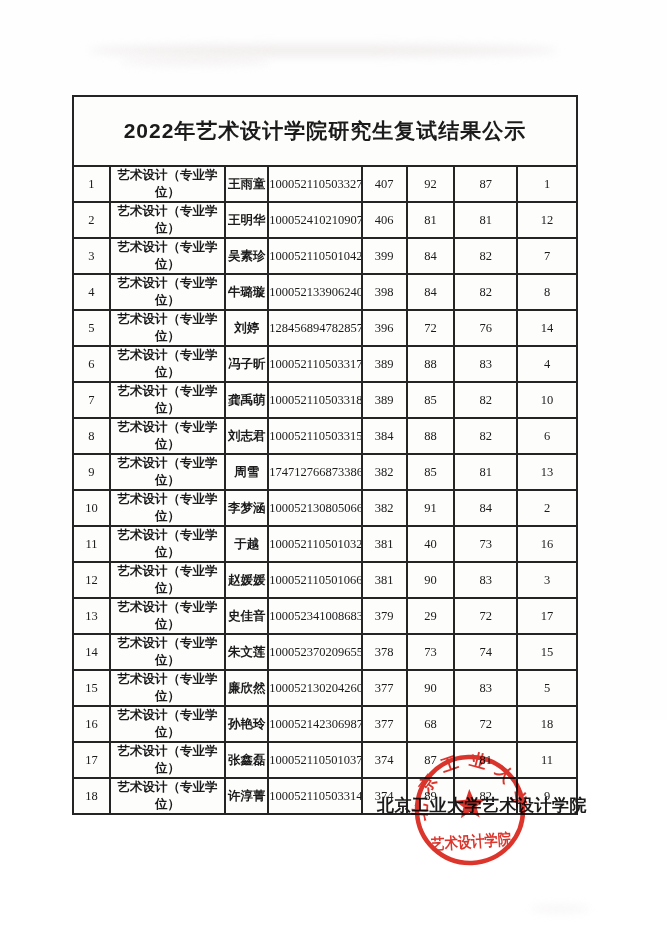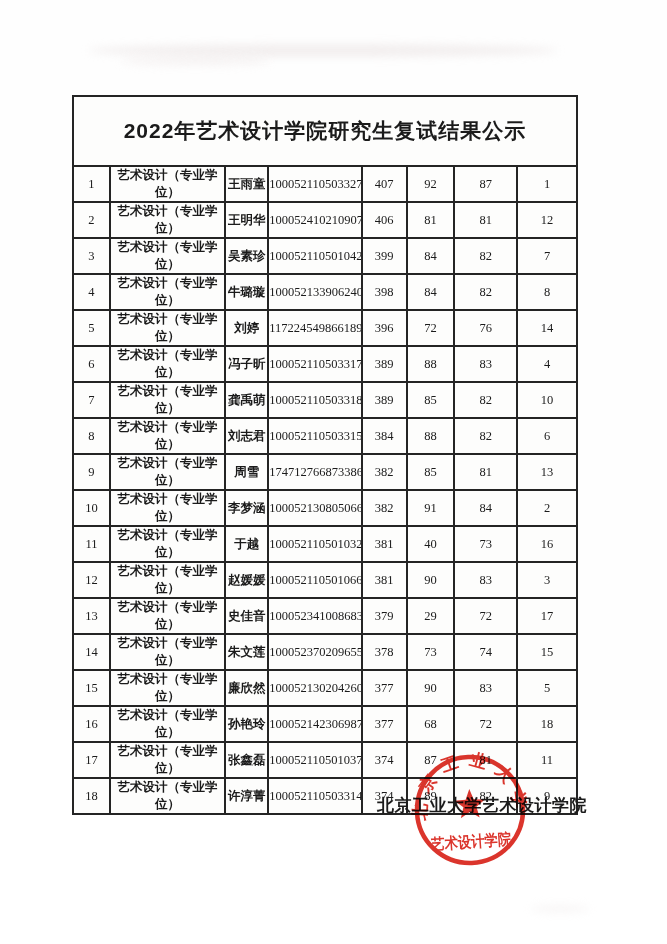--- a/index.html
+++ b/index.html
@@ -98,21 +98,21 @@
           <td class="c-id">100052133906240</td>
           <td class="c-score">398</td>
           <td class="c-score">84</td>
           <td class="c-score">82</td>
           <td class="c-rank">8</td>
         </tr>
         <tr>
           <td class="c-idx">5</td>
           <td class="c-major">艺术设计（专业学位）</td>
           <td class="c-name">刘婷</td>
-          <td class="c-id">117224549866189</td>
+          <td class="c-id">128456894782857</td>
           <td class="c-score">396</td>
           <td class="c-score">72</td>
           <td class="c-score">76</td>
           <td class="c-rank">14</td>
         </tr>
         <tr>
           <td class="c-idx">6</td>
           <td class="c-major">艺术设计（专业学位）</td>
           <td class="c-name">冯子昕</td>
           <td class="c-id">100052110503317</td>

